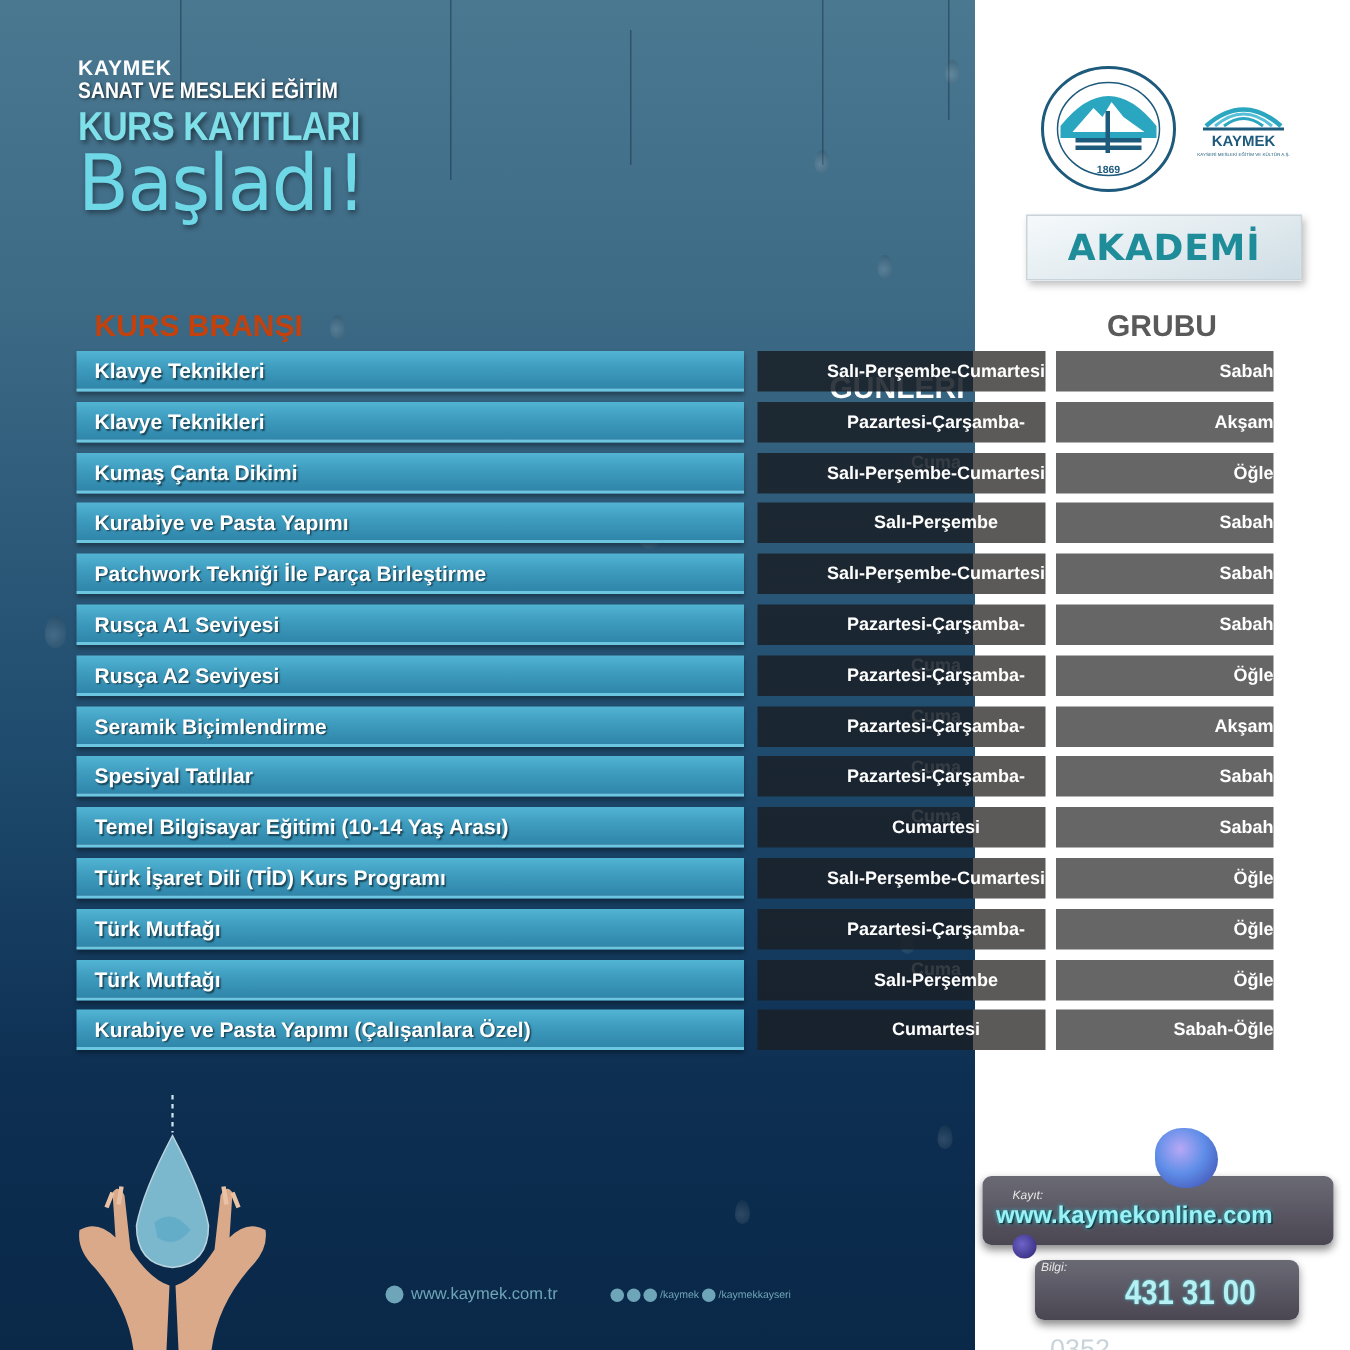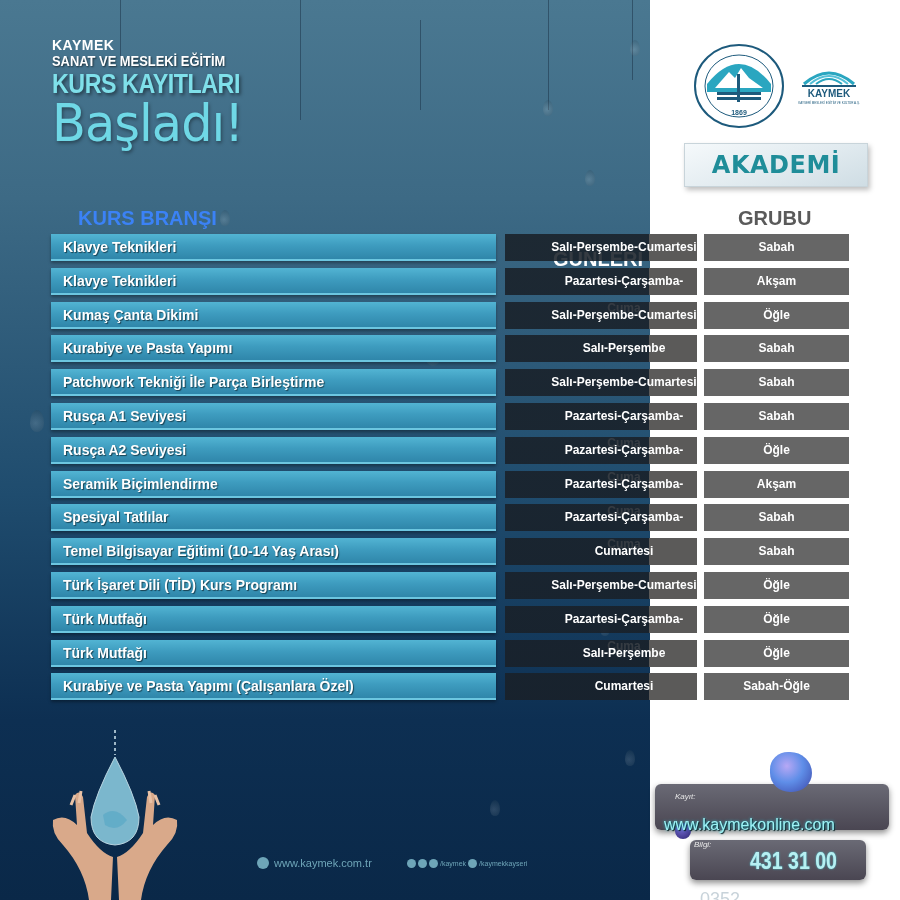--- a/index.html
+++ b/index.html
@@ -19,42 +19,42 @@
   }
   .streak { position: absolute; width: 1px; background: rgba(20,40,60,0.45); }
 
   .headline { position: absolute; left: 52px; top: 38px; color: #fff; }
   .hl-kaymek { font-size: 14px; font-weight: bold; letter-spacing: 0.5px; line-height: 14px; }
   .hl-sanat { font-size: 15px; font-weight: bold; line-height: 18px; transform: scaleX(0.86); transform-origin: left; text-shadow: 1px 1px 2px rgba(0,0,0,0.6); }
   .hl-kurs { font-size: 27px; font-weight: bold; color: #7fe0ea; line-height: 28px; transform: scaleX(0.86); transform-origin: left; text-shadow: 2px 2px 4px rgba(0,0,0,0.5); letter-spacing: -0.5px; }
   .hl-basladi { font-size: 52px; font-weight: normal; color: #6fd8e6; line-height: 54px; letter-spacing: -1px; margin-top: -2px; text-shadow: 1px 2px 4px rgba(0,0,0,0.4); font-family: "DejaVu Sans", sans-serif; transform: scaleX(0.95); transform-origin: left; }
 
   .col-head { position: absolute; top: 207px; font-size: 20px; font-weight: bold; }
-  .col-head.kurs { left: 63px; color: #3b82f6; margin-left: 15px; }
+  .col-head.kurs { left: 63px; color: #c2410c; }
   .col-head.gunleri { left: 553px; color: #ffffff; margin-top: 41px; }
   .col-head.grubu { left: 738px; color: #5a5a5a; }
 
   .rows { position: absolute; left: 0; top: 234px; width: 900px; }
   .row { position: absolute; left: 0; width: 900px; height: 27px; }
   .c-course {
     position: absolute; left: 51px; width: 445px; height: 27px;
     background: linear-gradient(180deg, #52b4d3 0%, #3e9cbf 45%, #2f86aa 100%);
     border-bottom: 2px solid #6cc6e0;
     color: #fff; font-weight: bold; font-size: 14px; line-height: 26px; padding-left: 12px;
     text-shadow: 1px 1px 1px rgba(0,0,0,0.55);
     box-shadow: 0 2px 3px rgba(0,0,0,0.35);
   }
   .c-days {
     position: absolute; left: 505px; width: 192px; height: 27px;
     background: linear-gradient(90deg, rgba(25,32,40,0.88) 0%, rgba(25,32,40,0.88) 75%, #5b5a59 75%, #5b5a59 100%);
     color: #fff; font-weight: bold; font-size: 12px; line-height: 27px; text-align: center; padding-left: 46px;
   }
   .c-group {
     position: absolute; left: 704px; width: 145px; height: 27px;
-    background: #666666; color: #fff; font-weight: bold; font-size: 12px; line-height: 27px; text-align: center;
+    background: #666666; color: #fff; font-weight: bold; font-size: 12px; line-height: 27px; text-align: right;
   }
 
   .logo-kbb { position: absolute; left: 693px; top: 44px; width: 92px; height: 84px; }
   .logo-kaymek { position: absolute; left: 796px; top: 54px; width: 66px; height: 54px; }
   .akademi {
     position: absolute; left: 684px; top: 143px; width: 184px; height: 44px;
     background: linear-gradient(160deg, #f5f9fb 0%, #dfe9ee 60%, #cfdde4 100%);
     border: 1px solid #c8d4da;
     box-shadow: 2px 3px 5px rgba(0,0,0,0.25);
     color: #1f8d99; font-weight: bold; font-size: 24px; text-align: center; line-height: 42px;
@@ -69,21 +69,21 @@
   .sico { width: 9px; height: 9px; border-radius: 50%; background: #6ea5b8; display: inline-block; }
   .web-ico { width: 12px; height: 12px; border-radius: 50%; background: #6ea5b8; display: inline-block; }
 
   .reg-box { position: absolute; left: 652px; top: 745px; width: 248px; height: 155px; }
   .reg-web {
     position: absolute; left: 655px; top: 784px; width: 234px; height: 46px;
     background: linear-gradient(180deg, #6a6a75 0%, #4a4652 100%);
     border-radius: 6px; box-shadow: 0 3px 6px rgba(0,0,0,0.45);
   }
   .reg-web-label { position: absolute; left: 675px; top: 792px; color: #e8e8e8; font-size: 8px; font-style: italic; }
-  .reg-web-url { position: absolute; left: 664px; top: 802px; color: #9ef2f5; font-weight: normal; font-size: 16px; text-shadow: 0 0 3px #2ac4d6, 1px 1px 1px #000; margin-top: 14px; }
+  .reg-web-url { position: absolute; left: 664px; top: 802px; color: #9ef2f5; font-weight: bold; font-size: 16px; text-shadow: 0 0 3px #2ac4d6, 1px 1px 1px #000; }
   .reg-tel {
     position: absolute; left: 690px; top: 840px; width: 176px; height: 40px;
     background: linear-gradient(180deg, #6a6a75 0%, #4a4652 100%);
     border-radius: 6px; box-shadow: 0 3px 6px rgba(0,0,0,0.45);
   }
   .reg-tel-label { position: absolute; left: 694px; top: 840px; color: #e8e8e8; font-size: 8px; font-style: italic; }
   .reg-tel-area { position: absolute; left: 700px; top: 853px; color: #c8d3da; font-size: 18px; margin-top: 36px; }
   .reg-tel-num { position: absolute; left: 750px; top: 848px; color: #b7f0f2; font-size: 23px; font-weight: bold; text-shadow: 0 0 2px #4ad2de; transform: scaleX(0.85); transform-origin: left; }
   .crystal {
     position: absolute; left: 770px; top: 752px; width: 42px; height: 40px;

